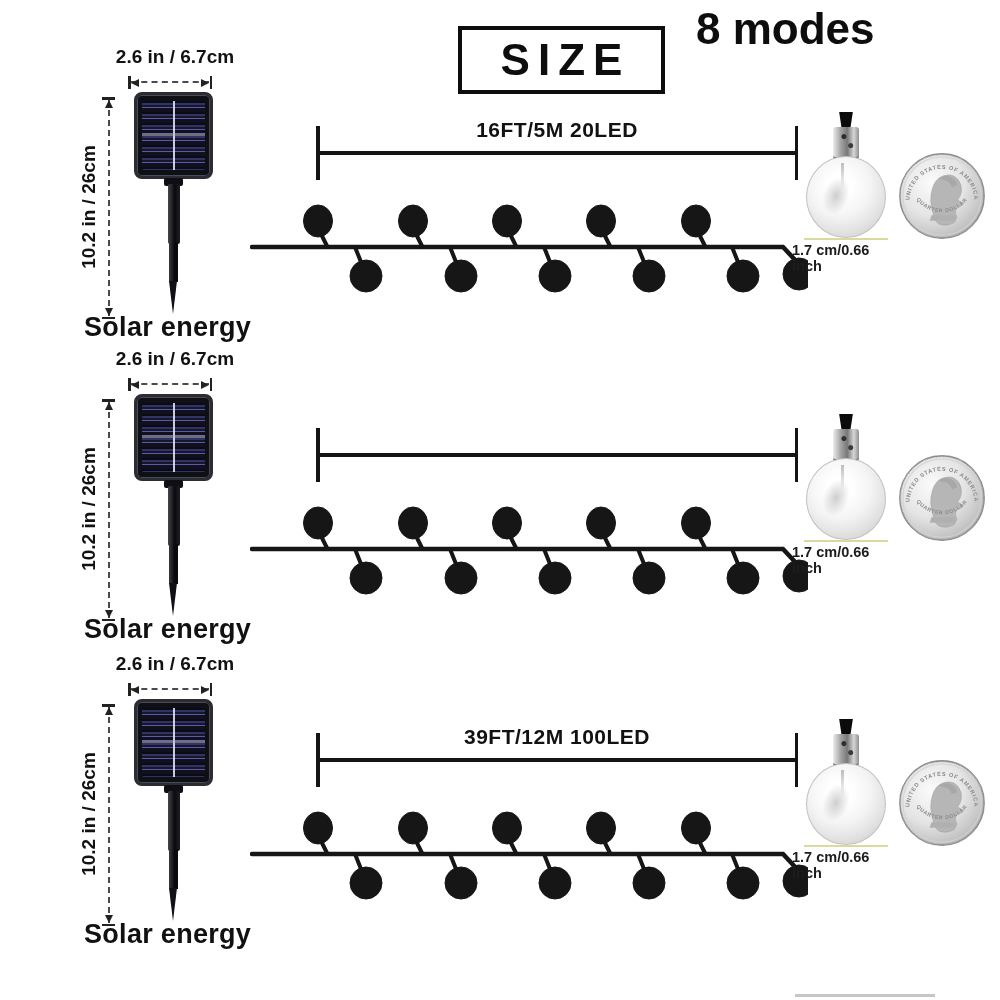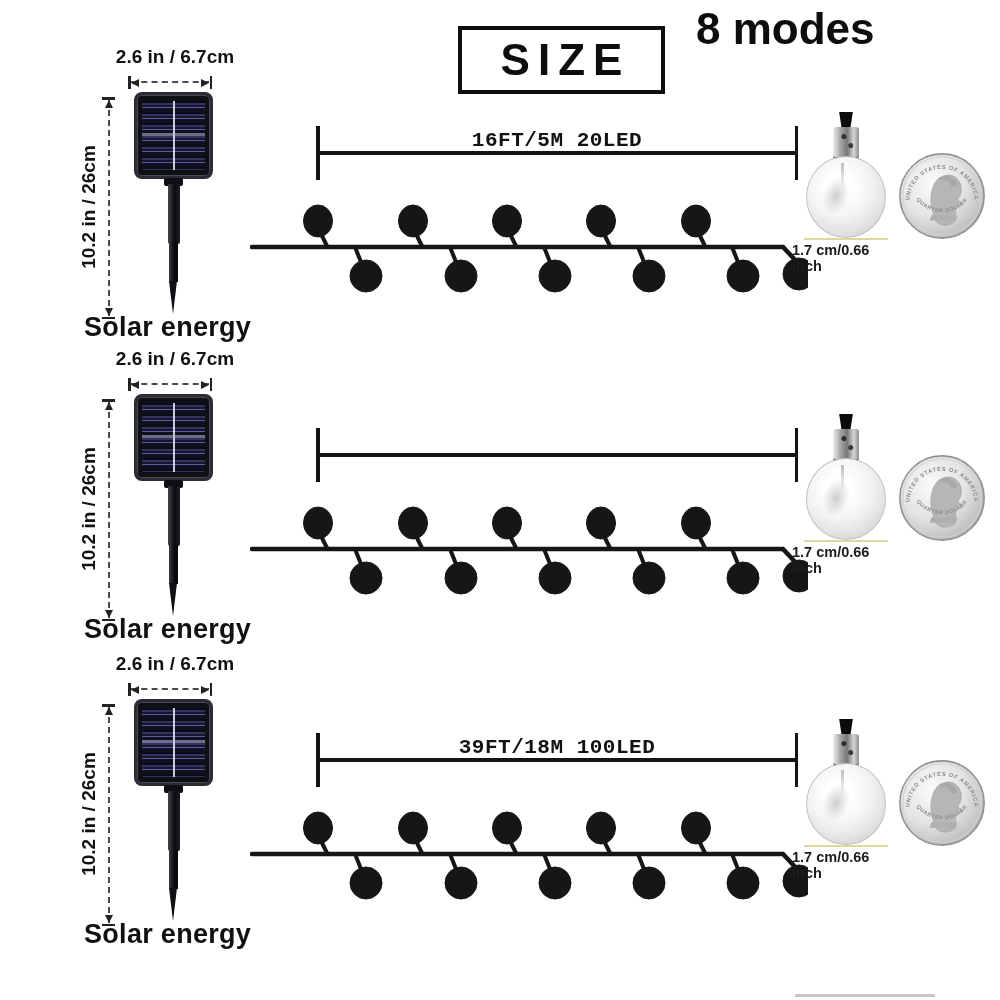--- a/index.html
+++ b/index.html
@@ -55,22 +55,22 @@
   .v-arrow .ab{bottom:3px;left:2.5px;width:0;height:0;border-left:4px solid transparent;
                border-right:4px solid transparent;border-top:8px solid #222;}
   .hlabel{position:absolute;left:9px;top:196px;width:160px;text-align:center;
           font-size:19px;font-weight:700;transform:rotate(-90deg);}
   .caption{position:absolute;left:84px;top:312px;font-size:27px;font-weight:600;
            letter-spacing:.3px;color:#111;}
 
   
   .string{position:absolute;left:250px;top:200px;width:558px;height:120px;}
   .bracket{position:absolute;left:316px;top:118px;width:482px;height:62px;}
-  .bracket .blabel{position:absolute;left:0;top:11px;width:100%;text-align:center;
-                   font-size:21px;font-weight:700;letter-spacing:.5px;font-family:Liberation Mono, monospace;}
+  .bracket .blabel{position:absolute;left:0;top:0;width:100%;text-align:center;
+                   font-size:21px;font-weight:700;letter-spacing:.5px;}
   .bracket .bline{left:1px;right:1px;top:33px;height:3.5px;background:#141414;}
   .bracket .btl{left:0;top:8px;width:3.5px;height:54px;background:#141414;}
   .bracket .btr{right:0;top:8px;width:3.5px;height:54px;background:#141414;}
 
   
   .bulb{position:absolute;left:804px;top:112px;width:84px;height:150px;}
   .bulb .plug{left:33px;top:0;width:18px;height:19px;background:#0b0b0b;
               clip-path:polygon(12% 0,88% 0,72% 100%,28% 100%);}
   .bulb .cap{left:29px;top:15px;width:26px;height:32px;border-radius:3px;
              border-bottom:2px solid #6e6e6e;box-sizing:border-box;
@@ -270,21 +270,21 @@
         <i class="ab"></i>
         <i class="tb"></i>
     </div>
     <div class="hlabel">10.2 in / 26cm</div>
     <div class="caption">Solar energy</div>
 
     <svg class="string" viewBox="0 0 558 120">
         <use href="#stringShape"></use>
       </svg>
     <div class="bracket">
-      <div class="blabel">39FT/18M 100LED</div>
+      <div class="blabel">39FT/12M 100LED</div>
       <i class="bline"></i>
         <i class="btl"></i>
         <i class="btr"></i>
     </div>
 
     <div class="bulb">
       <i class="plug"></i>
       <i class="cap"></i>
       <i class="globe"></i>
       <i class="uline"></i>

